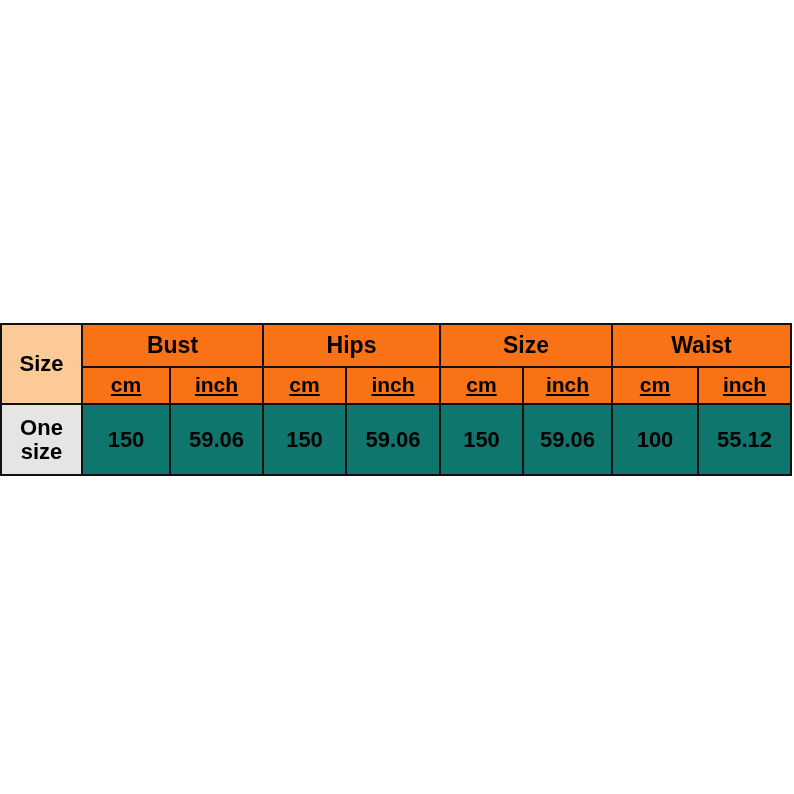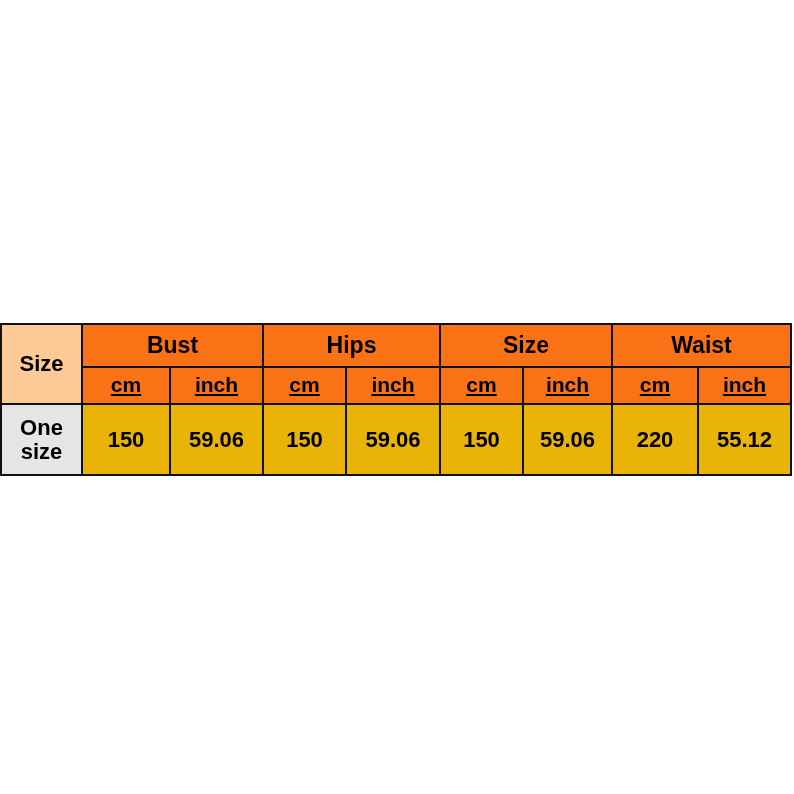--- a/index.html
+++ b/index.html
@@ -55,21 +55,21 @@
     height: 41px;
   }
 
   th.unit-cell {
     font-size: 21px;
     height: 35px;
     text-decoration: underline;
   }
 
   td.body-cell {
-    background: #eab308;
+    background: #0f766e;
     font-size: 22px;
     height: 69px;
   }
 
   td.size-label {
     background: #e5e5e5;
     font-size: 22px;
     height: 69px;
     line-height: 1.25;
   }
@@ -125,18 +125,18 @@
         <td class="size-label">
           <span>One</span><br>
           <span>size</span>
         </td>
         <td class="body-cell">150</td>
         <td class="body-cell">59.06</td>
         <td class="body-cell">150</td>
         <td class="body-cell">59.06</td>
         <td class="body-cell">150</td>
         <td class="body-cell">59.06</td>
-        <td class="body-cell">220</td>
+        <td class="body-cell">100</td>
         <td class="body-cell">55.12</td>
       </tr>
     </tbody>
   </table>
 </div>
 
 </body></html>

